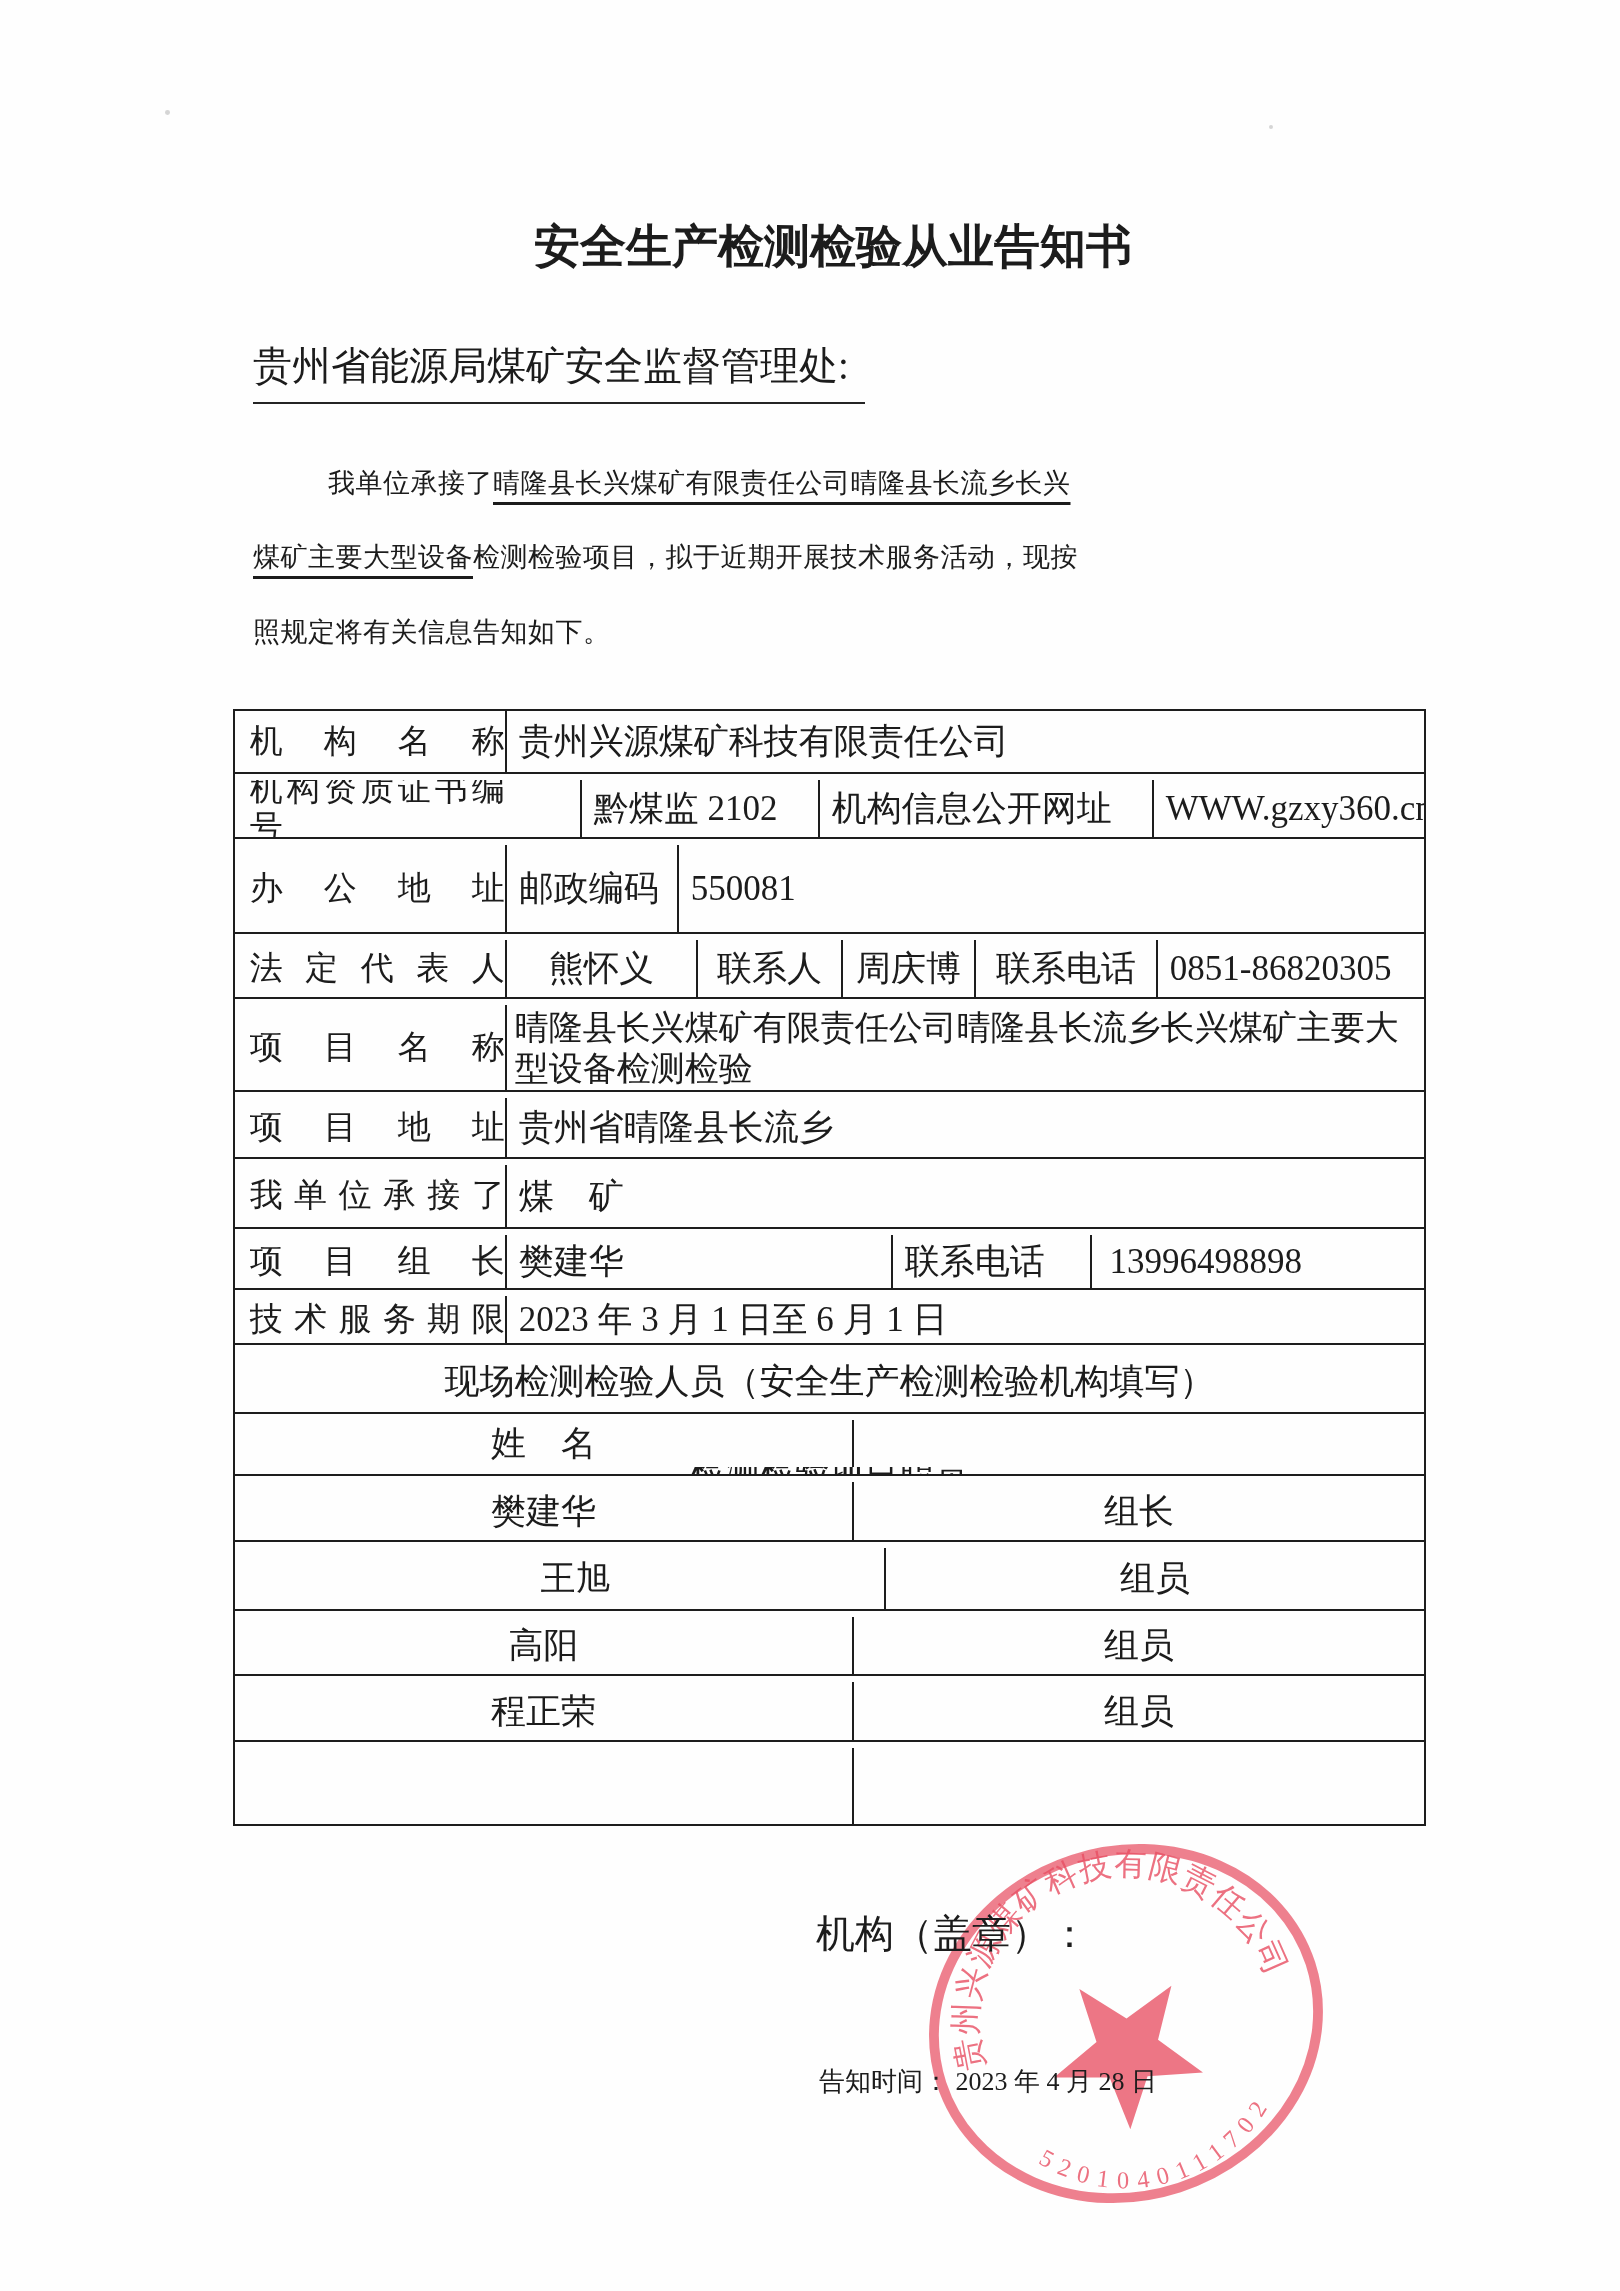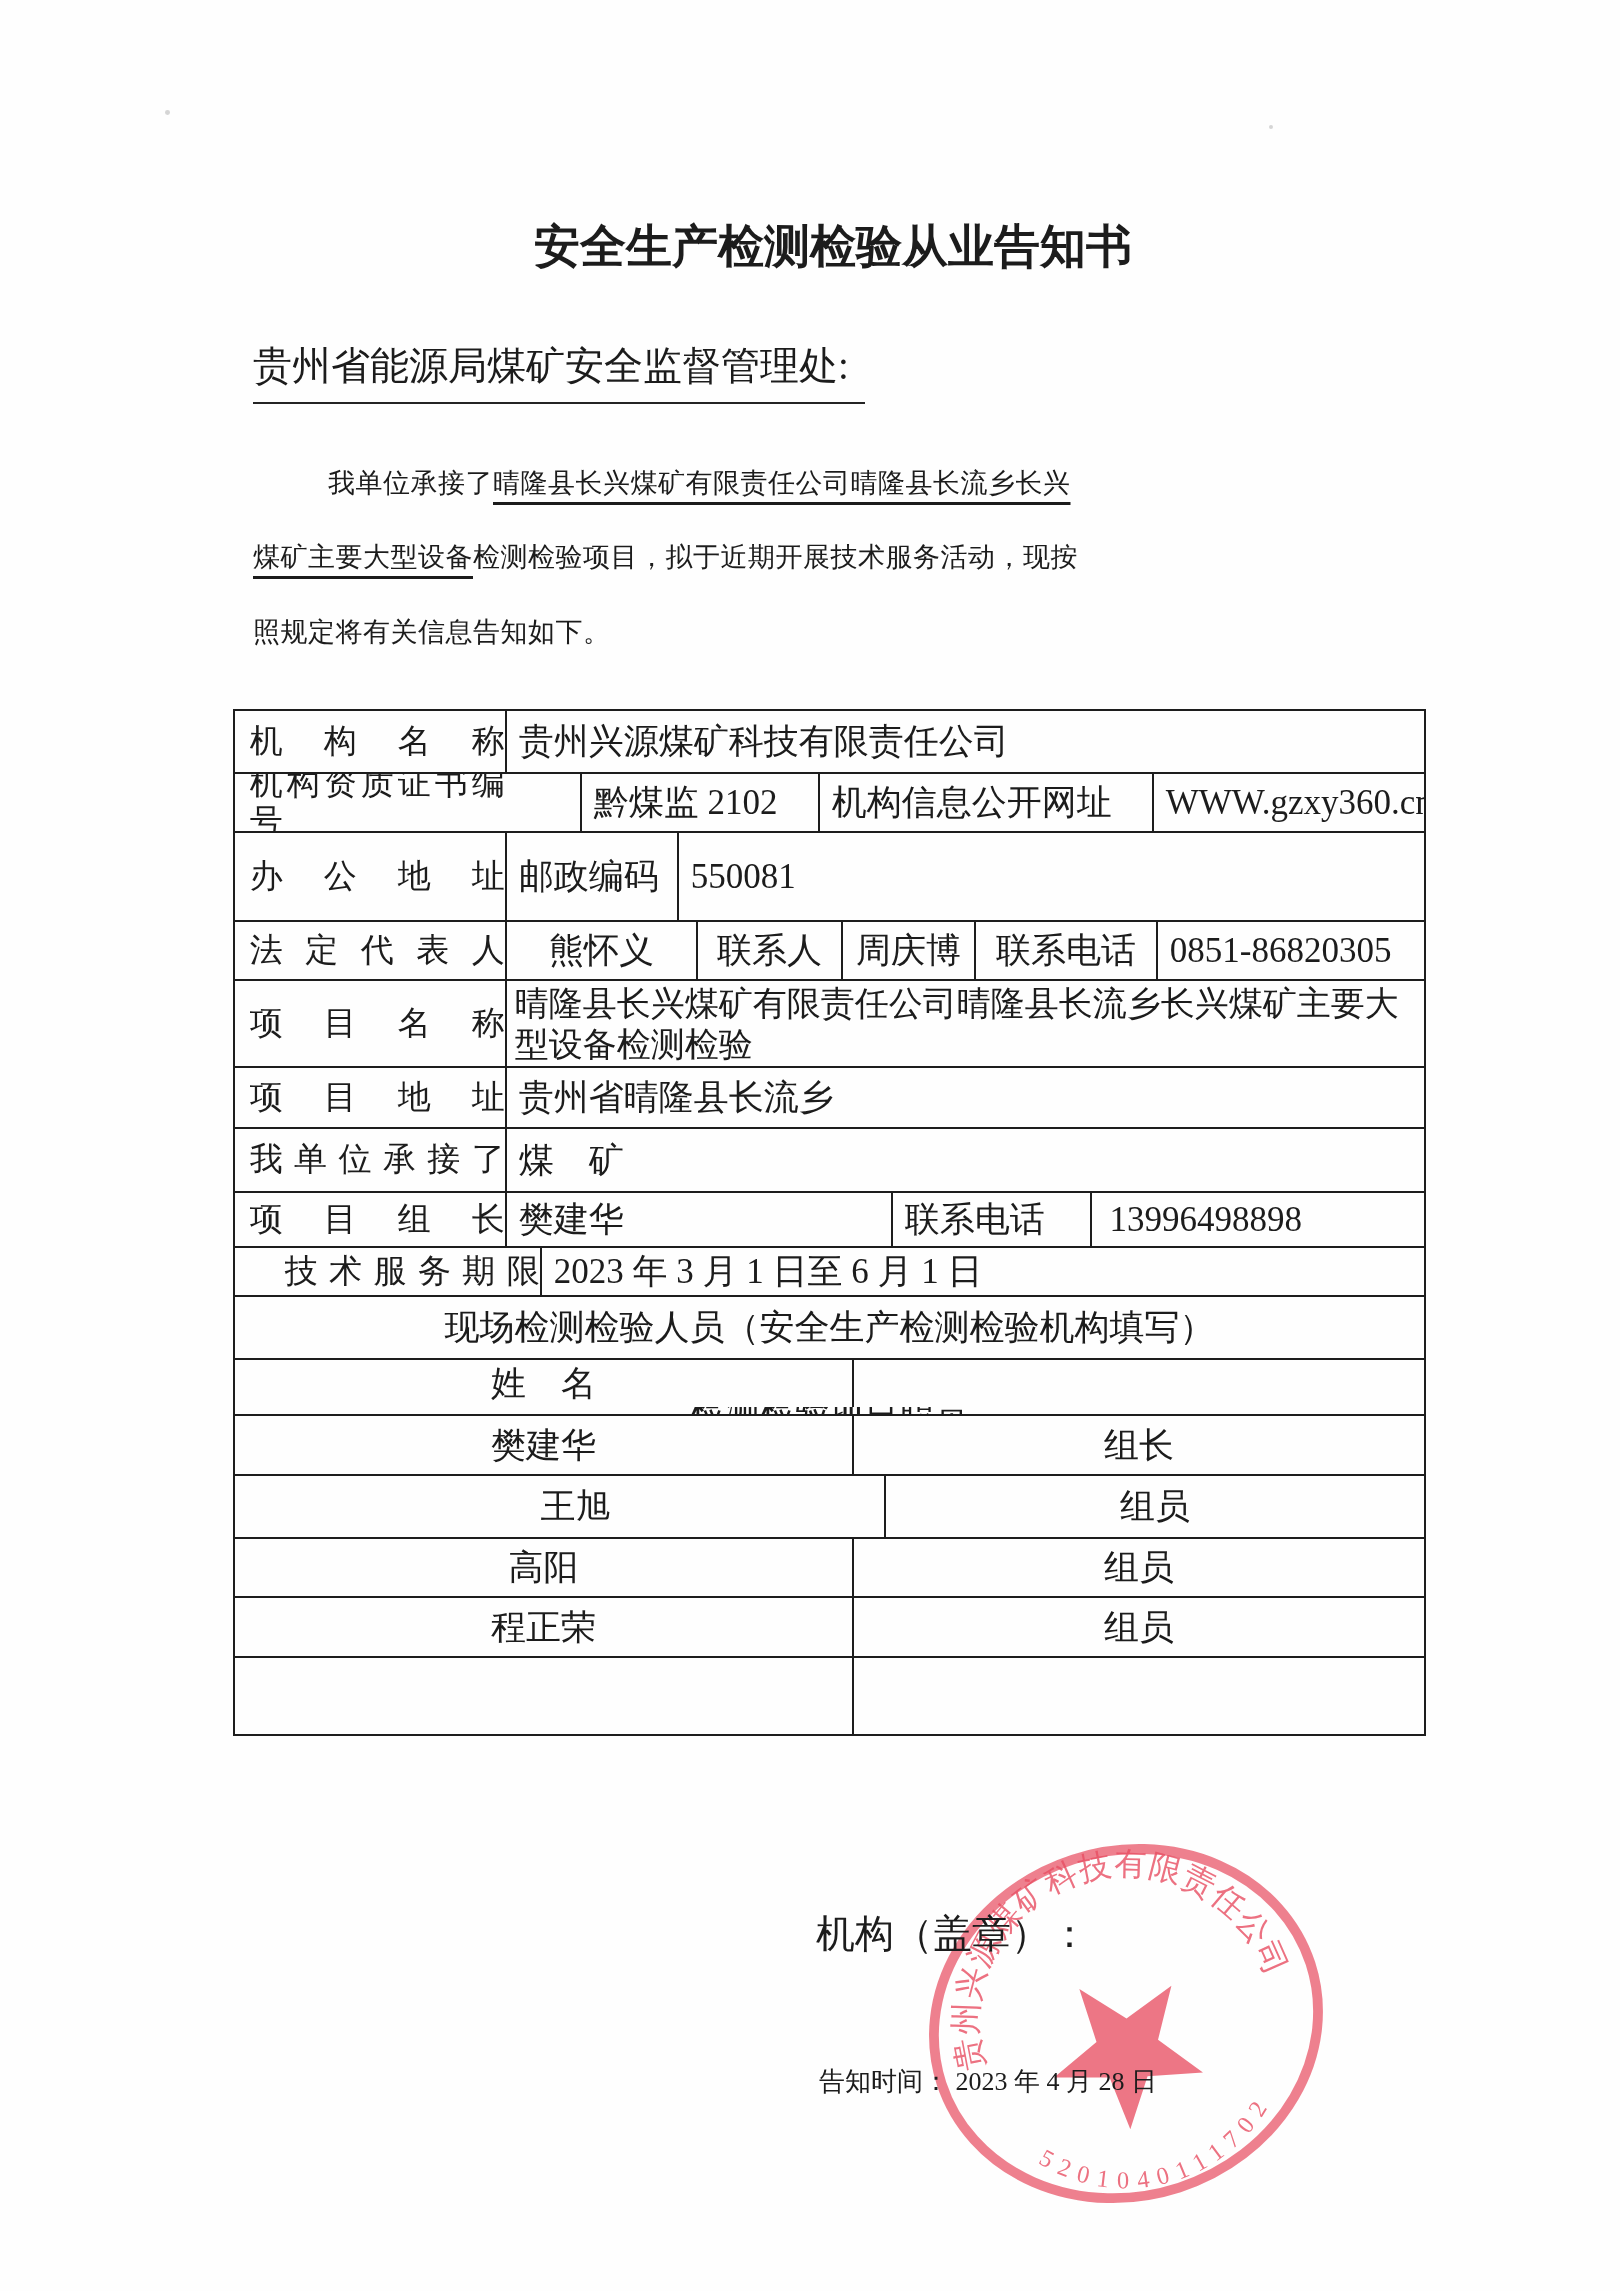--- a/index.html
+++ b/index.html
@@ -21,41 +21,41 @@
   .para-line u, .salutation u {
     text-decoration-thickness:2.9px; text-underline-offset:9.8px;
   }
   #p1 { left:328px; top:465px; }
   #p2 { left:253px; top:539px; }
   #p3 { left:253px; top:614px; }
 
   
   .doc-table {
     position:absolute; left:233px; top:709px; width:1193px;
-    border:2.9px solid #1d1d1d; display:flex; flex-direction:column; box-sizing:border-box;
+    border:2.9px solid #1d1d1d; display:flex; flex-direction:column; box-sizing:border-box;gap:6px;
   }
   .trow { display:flex; border-bottom:2px solid #1d1d1d; box-sizing:border-box; }
   .trow:last-child { border-bottom:none; }
   .tcell {
     border-right:2px solid #1d1d1d; box-sizing:border-box;
     display:flex; align-items:center; overflow:hidden; flex:0 0 auto;
   }
   .tcell.last { border-right:none; flex:1 1 auto; }
   .lbl {
     display:inline-block; width:255px; margin-left:14.7px; font-size:33px;
     text-align:justify; text-align-last:justify; text-justify:inter-character; line-height:1.15;
   }
   .val { font-size:35px; padding-left:11.8px; }
   .wrapv { white-space:normal; line-height:42px; }
   .projv { font-size:34px; padding-left:7.8px; white-space:normal; line-height:41px; }
   .cellcenter { justify-content:center; }
   .cval { font-size:35px; }
   .r1{height:63px;} .r2{height:59px;} .r3{height:89px;} .r4{height:59px;}
   .r5{height:87px;} .r6{height:61px;} .r7{height:64px;} .r8{height:55px;}
-  .r9{height:49px;padding-left:35px;} .r10{height:60px;} .r11{height:63px;} .r12{height:56px;flex-direction:column;}
+  .r9{height:49px;} .r10{height:60px;} .r11{height:63px;} .r12{height:56px;flex-direction:column;}
   .r13{height:60px;} .r14{height:63px;padding-left:32px;} .r15{height:59px;} .r16{height:60px;}
   .r17{height:76px;}
 
   
   .seal-label { position:absolute; left:816px; top:1907px; font-size:39px; z-index:2; white-space:nowrap; }
   .date-line  { position:absolute; left:819px; top:2064px; font-size:26px; z-index:2; white-space:nowrap; }
   .stamp-svg  { position:absolute; left:910px; top:1837px; z-index:1; }
 </style>
 </head>
 <body>

